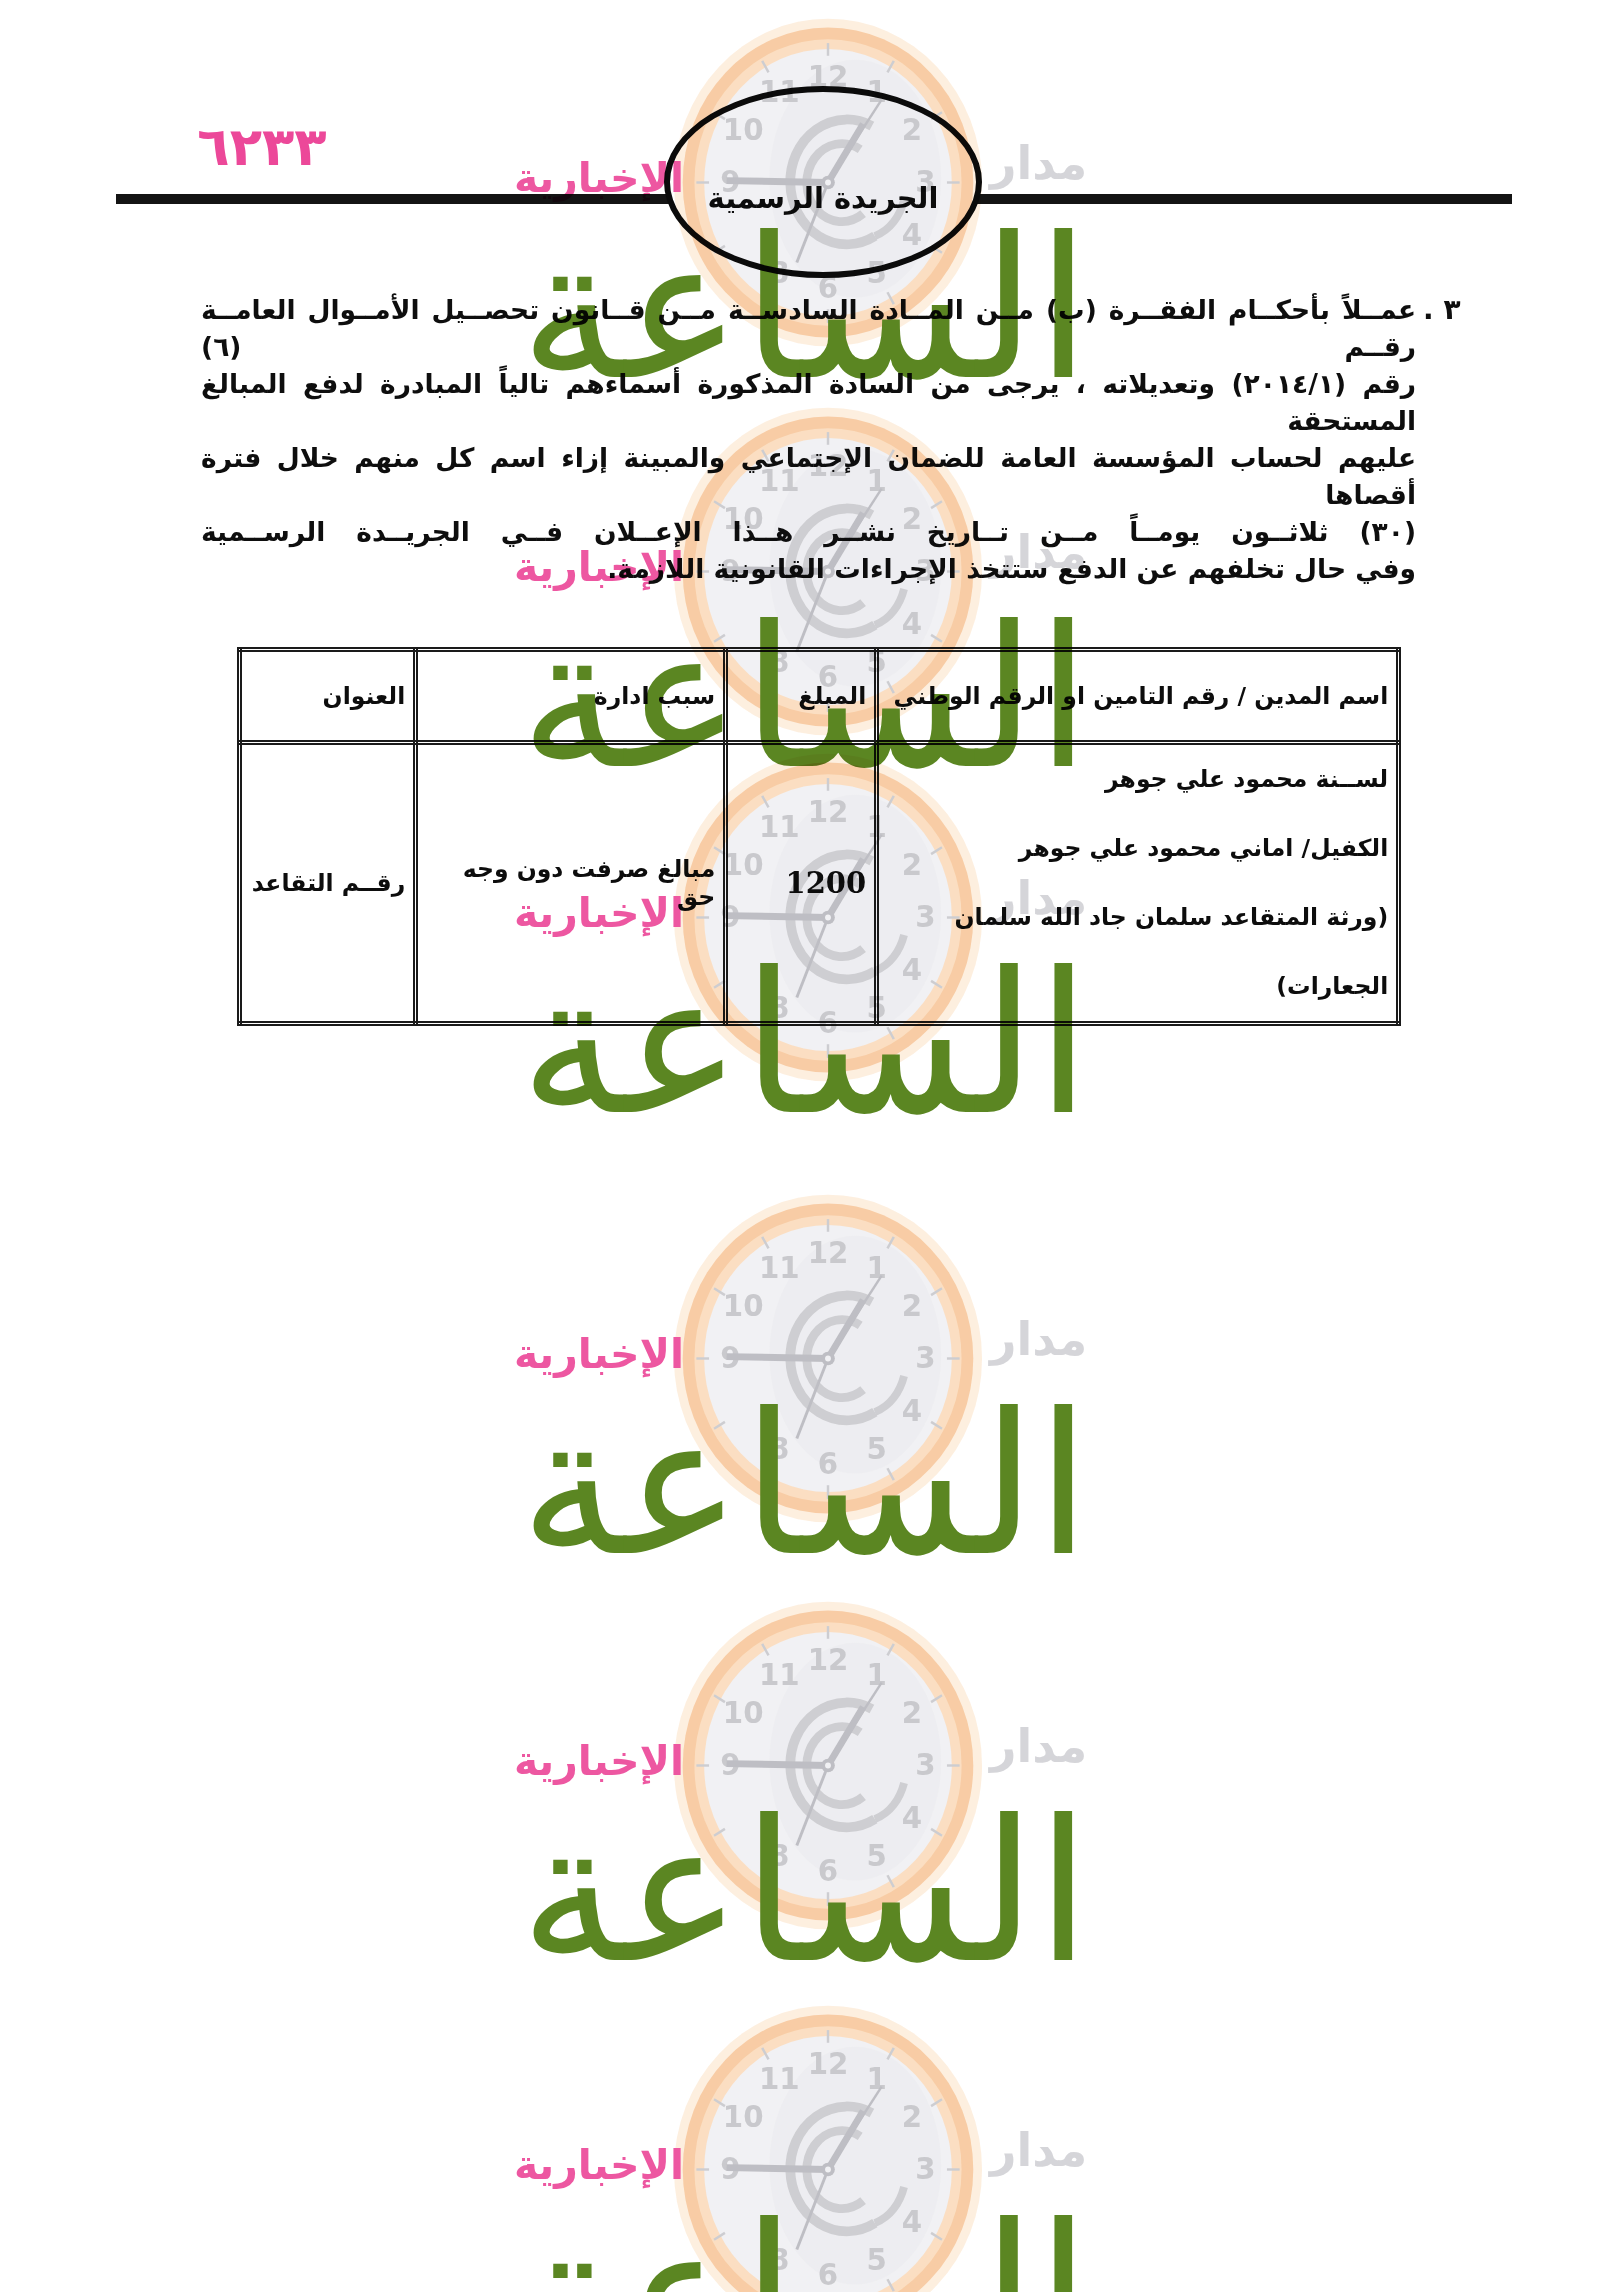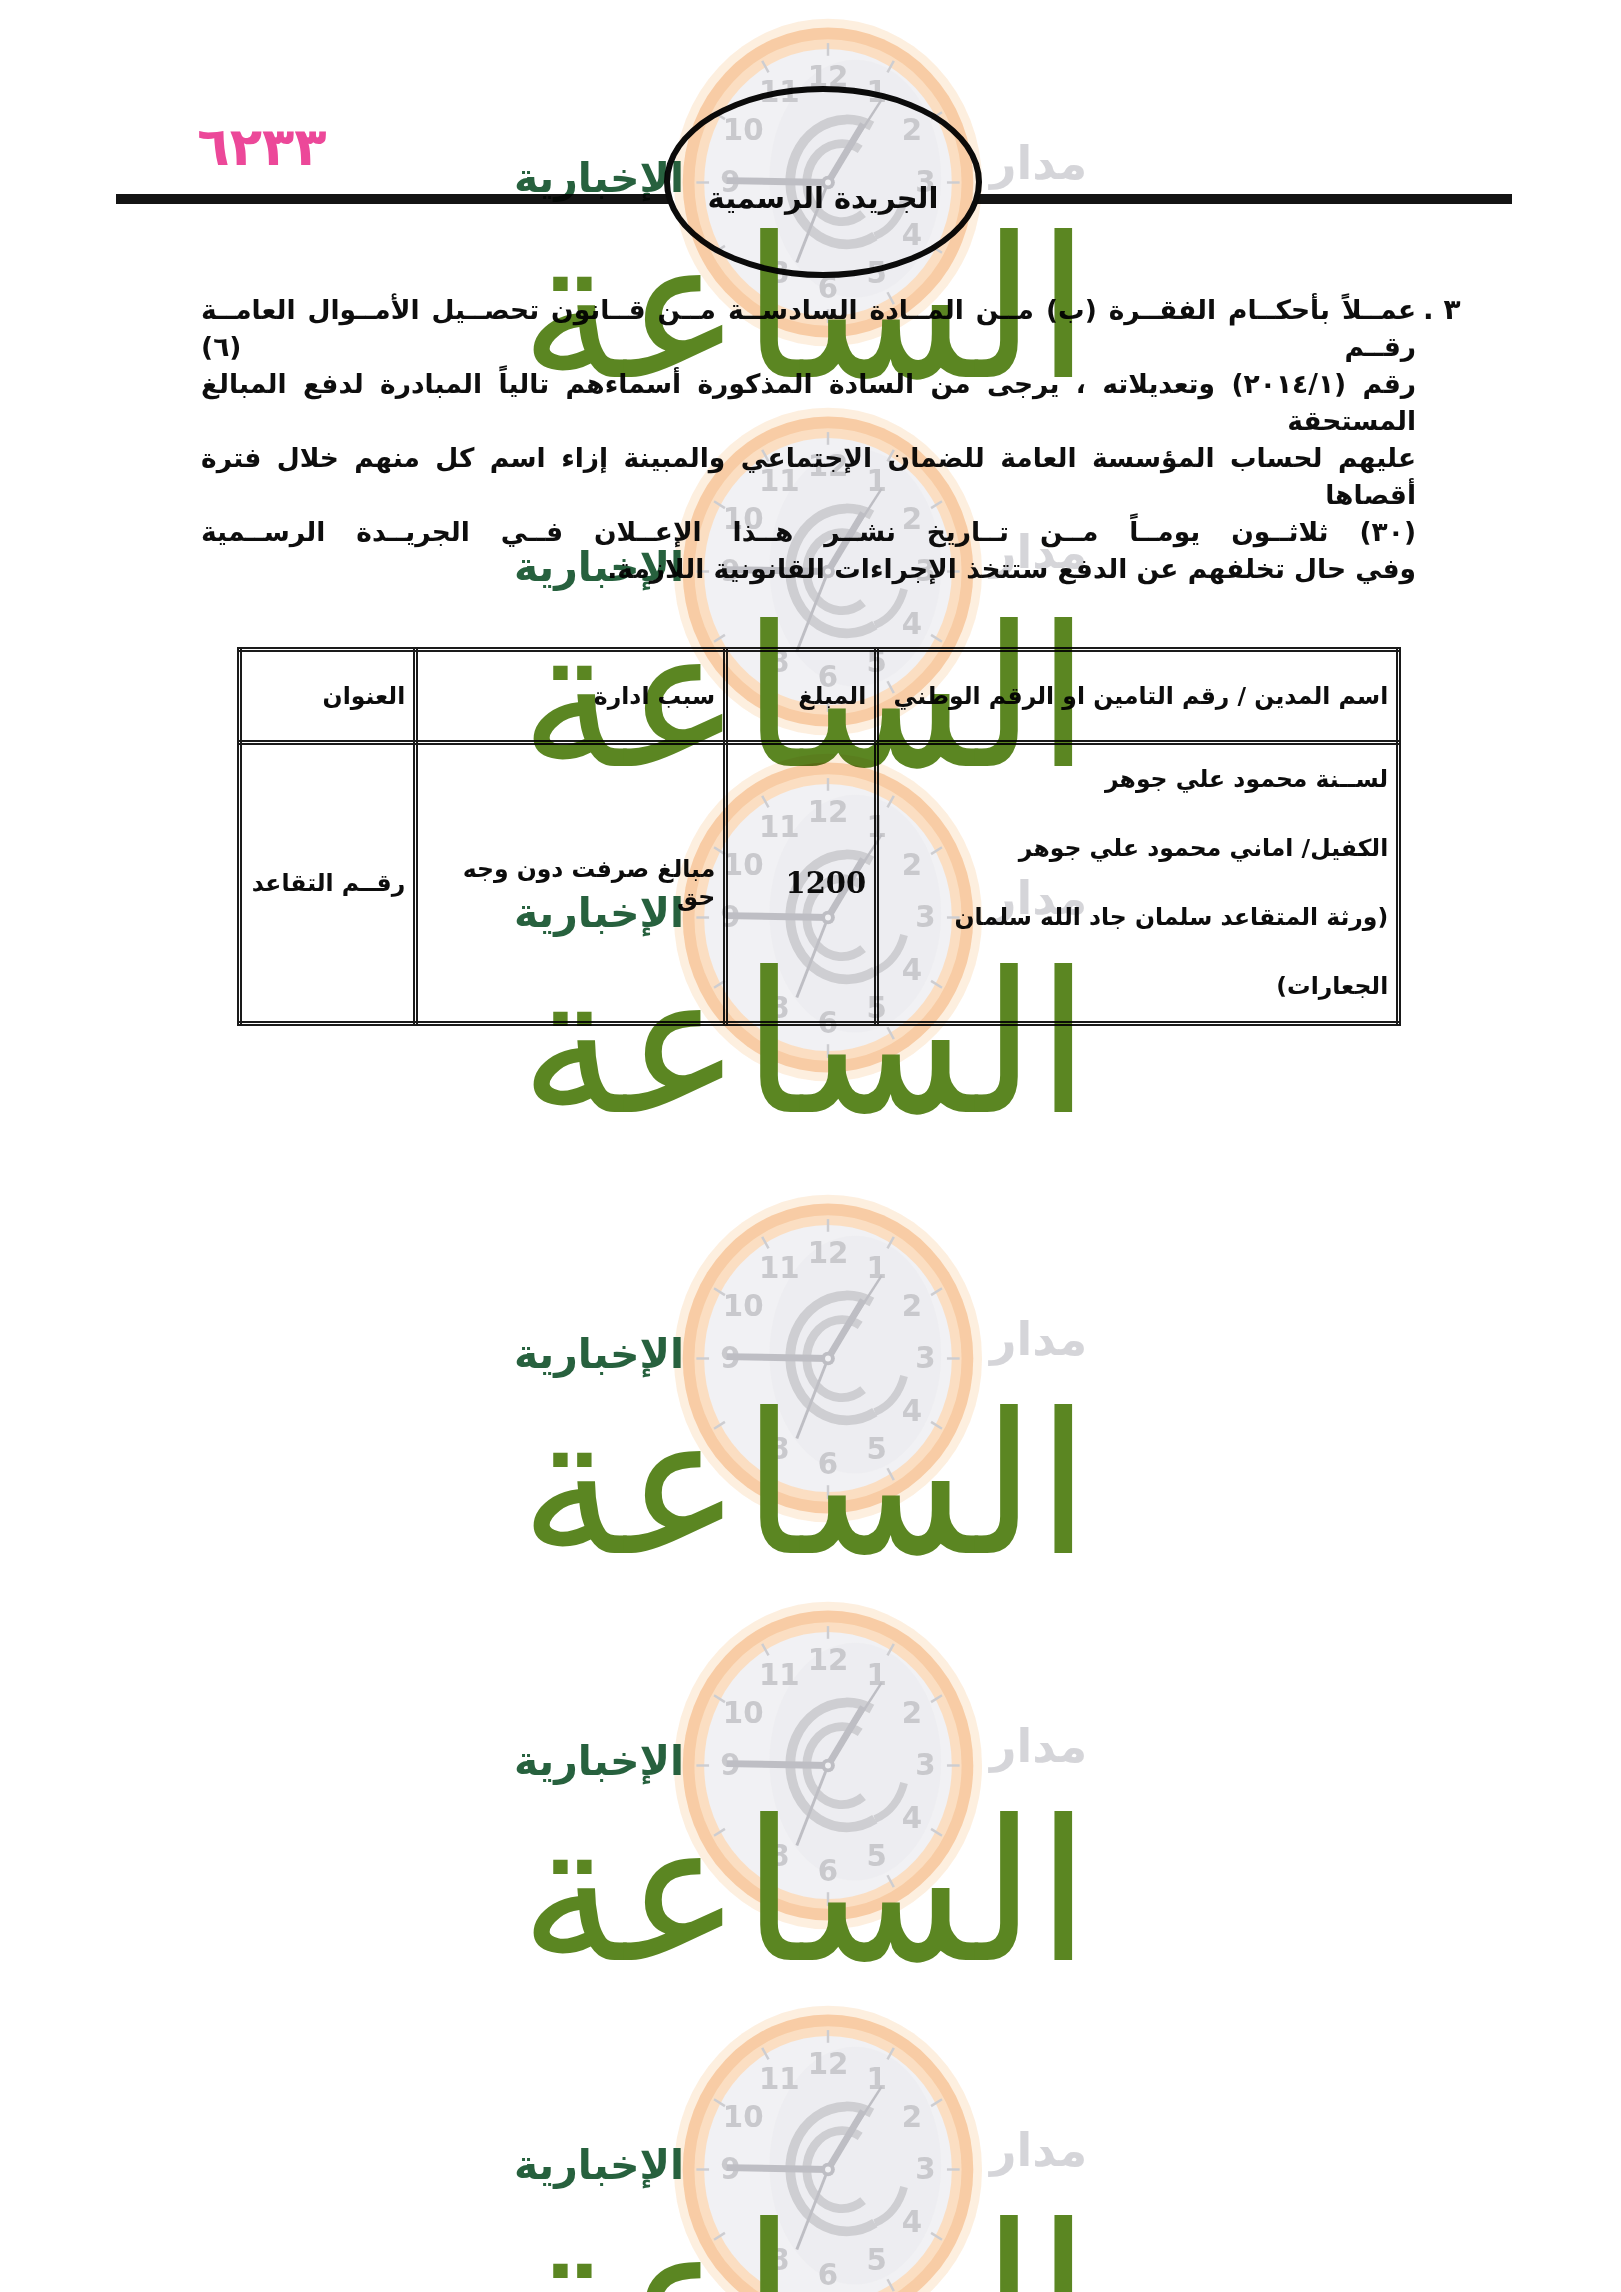--- a/index.html
+++ b/index.html
@@ -52,21 +52,21 @@
     position:absolute;left:510px;width:642px;height:423px;
     mix-blend-mode:multiply;pointer-events:none;z-index:30;opacity:.92;
   }
   .wm-clock{position:absolute;left:162px;top:0;width:312px;height:335px;}
   .wm-madar{
     position:absolute;left:480px;top:125px;font-size:46px;font-weight:bold;
     color:#d2d2d6;line-height:1;white-space:nowrap;
   }
   .wm-ikhbaria{
     position:absolute;left:3.9px;top:143px;font-size:41px;font-weight:bold;
-    color:#14532d;line-height:1;white-space:nowrap;
+    color:#ec4899;line-height:1;white-space:nowrap;
   }
   .wm-saa{
     position:absolute;left:9.8px;top:196px;font-size:196px;font-weight:normal;
     color:#4d7c0f;line-height:1;letter-spacing:4.9px;white-space:nowrap;
   }
 </style>
 </head>
 <body>
 
 <div class="page">

